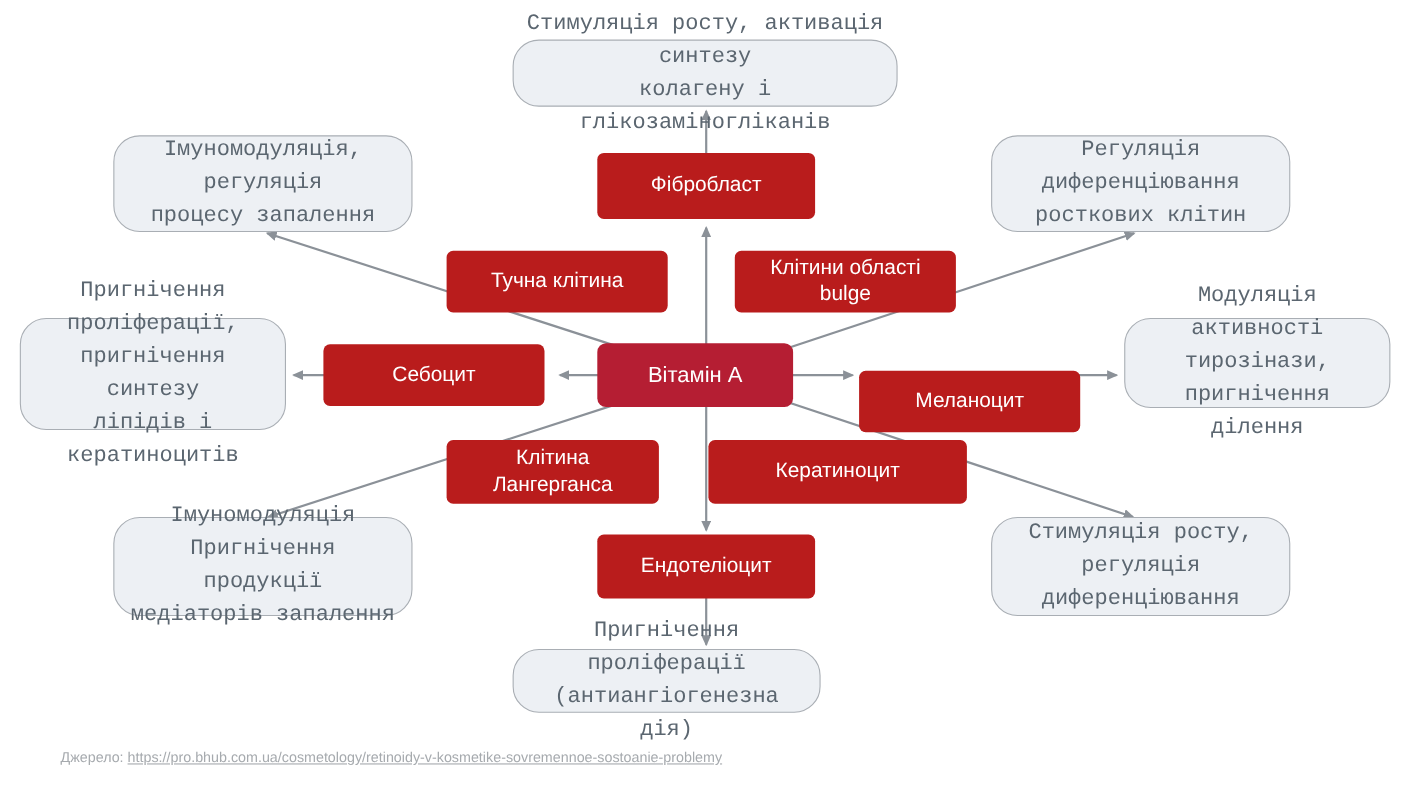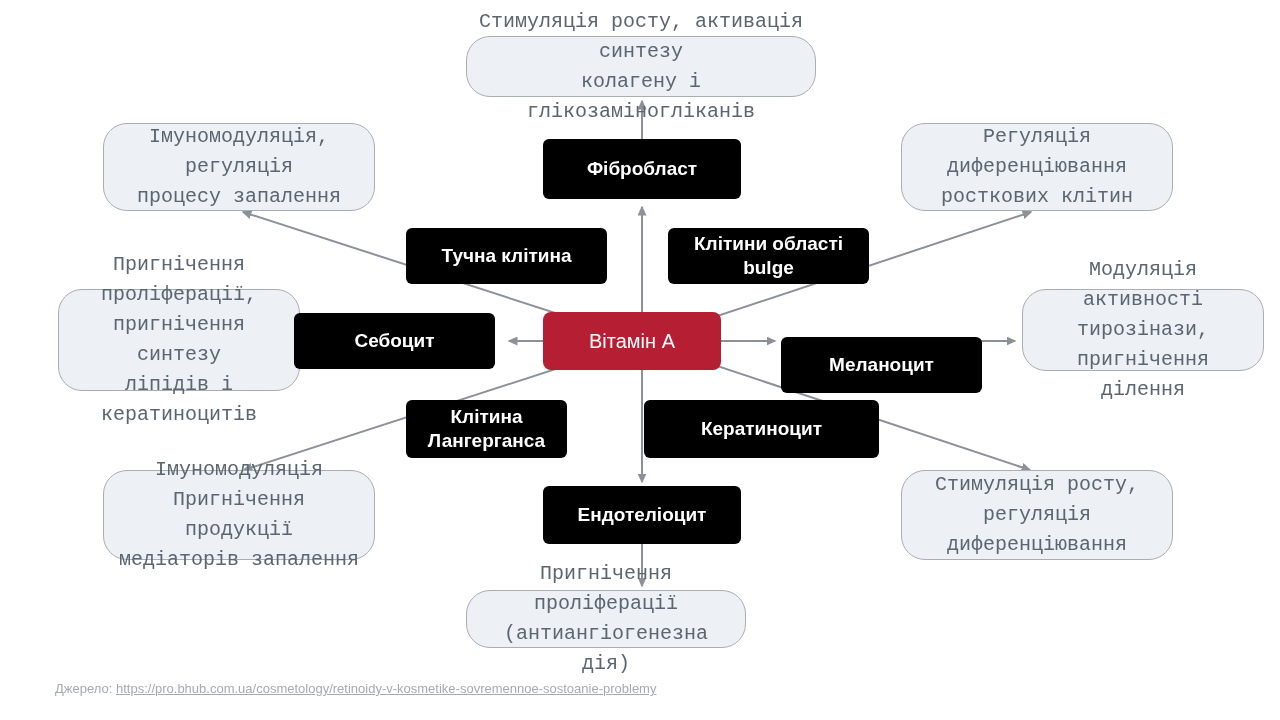--- a/index.html
+++ b/index.html
@@ -15,39 +15,39 @@
     position:absolute;z-index:2;
     background:#edf0f4;border:1px solid #a9aeb4;border-radius:24px;
     color:#5b6670;
     display:flex;align-items:center;justify-content:center;text-align:center;
     white-space:pre-line;font-size:20px;line-height:1.5;
     box-sizing:border-box;padding:4px 10px;font-family:Liberation Mono, monospace;
   }
   #fx-top{left:466px;top:36px;width:350px;height:61px;}
   #fx-topleft{left:103px;top:123px;width:272px;height:88px;}
   #fx-topright{left:901px;top:123px;width:272px;height:88px;}
-  #fx-left{left:18px;top:289px;width:242px;height:102px;margin-left:40px;}
+  #fx-left{left:18px;top:289px;width:242px;height:102px;}
   #fx-right{left:1022px;top:289px;width:242px;height:82px;}
   #fx-bottomleft{left:103px;top:470px;width:272px;height:90px;}
   #fx-bottomright{left:901px;top:470px;width:272px;height:90px;}
   #fx-bottom{left:466px;top:590px;width:280px;height:58px;}
 
   .cell{
     position:absolute;z-index:2;
-    background:#000000;color:#ffffff;border-radius:6px;
+    background:#b91c1c;color:#ffffff;border-radius:6px;
     display:flex;align-items:center;justify-content:center;text-align:center;
     white-space:pre-line;font-size:19px;line-height:1.25;
-    box-sizing:border-box;padding:2px 8px;font-weight:bold;
+    box-sizing:border-box;padding:2px 8px;
   }
   #cell-fibroblast{left:543px;top:139px;width:198px;height:60px;}
   #cell-mast{left:406px;top:228px;width:201px;height:56px;}
   #cell-bulge{left:668px;top:228px;width:201px;height:56px;}
   #cell-sebocyte{left:294px;top:313px;width:201px;height:56px;}
   #cell-melanocyte{left:781px;top:313px;width:201px;height:56px;margin-top:24px;}
-  #cell-langerhans{left:406px;top:400px;width:161px;height:58px;}
+  #cell-langerhans{left:406px;top:400px;width:193px;height:58px;}
   #cell-keratinocyte{left:644px;top:400px;width:235px;height:58px;}
   #cell-endothel{left:543px;top:486px;width:198px;height:58px;}
 
   .center-box{
     position:absolute;z-index:3;
     left:543px;top:312px;width:178px;height:58px;
     background:#b51e33;color:#ffffff;border-radius:8px;
     display:flex;align-items:center;justify-content:center;
     font-size:20px;
   }

